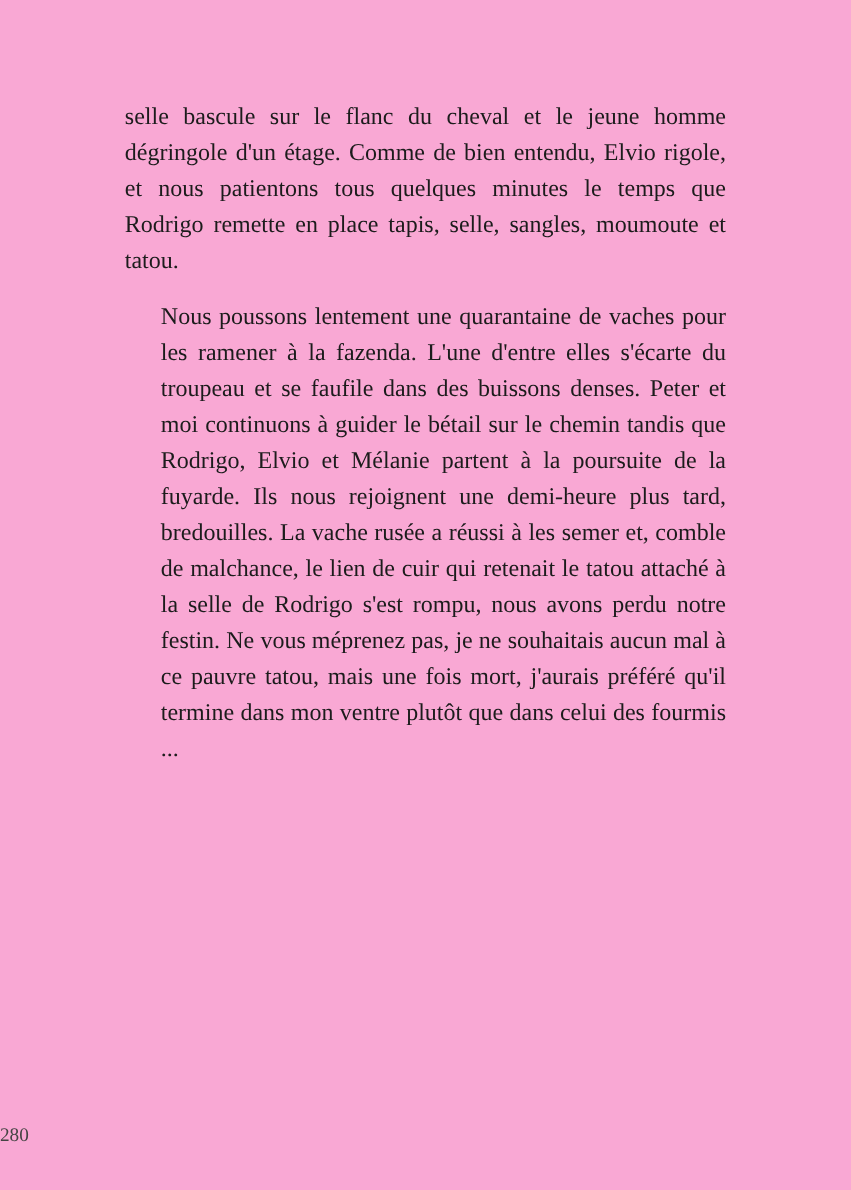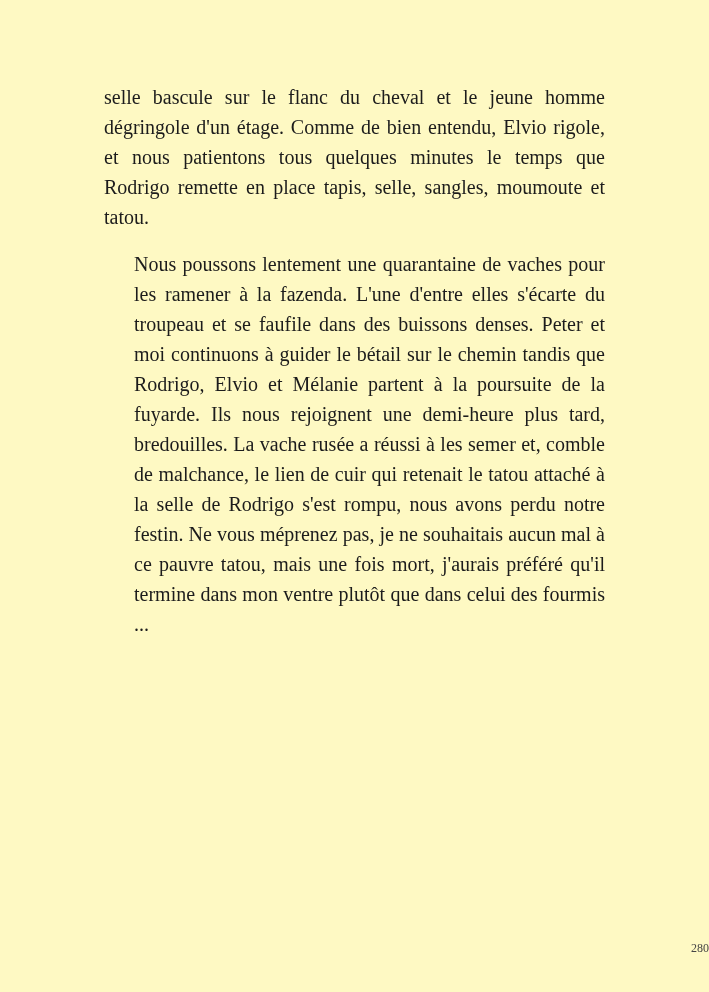--- a/index.html
+++ b/index.html
@@ -4,21 +4,21 @@
 <style>
   html, body {
     margin: 0;
     padding: 0;
     background: #ffffff;
   }
   .page {
     position: relative;
     width: 709px;
     height: 992px;
-    background: #fef9c3;
+    background: #f9a8d4;
     overflow: hidden;
     font-family: "Liberation Serif", "DejaVu Serif", serif;
     color: #1c1c1c;
   }
   .content {
     position: absolute;
     top: 82px;
     left: 104px;
     width: 501px;
     font-size: 20px;
@@ -31,22 +31,22 @@
   }
   .content p:last-child {
     margin-bottom: 0;
     margin-left: 30px;
   }
   .page-number {
     position: absolute;
     bottom: 36px;
     left: 0;
     width: 100%;
-    text-align: right;
-    font-size: 12px;
+    text-align: left;
+    font-size: 16px;
     color: #444444;
   }
 </style>
 </head>
 <body>
 
 <div class="page">
   <div class="content">
     <p>selle bascule sur le flanc du cheval et le jeune homme dégringole d'un étage. Comme de bien entendu, Elvio rigole, et nous patientons tous quelques minutes le temps que Rodrigo remette en place tapis, selle, sangles, moumoute et tatou.</p>
     <p>Nous poussons lentement une quarantaine de vaches pour les ramener à la fazenda. L'une d'entre elles s'écarte du troupeau et se faufile dans des buissons denses. Peter et moi continuons à guider le bétail sur le chemin tandis que Rodrigo, Elvio et Mélanie partent à la poursuite de la fuyarde. Ils nous rejoignent une demi-heure plus tard, bredouilles. La vache rusée a réussi à les semer et, comble de malchance, le lien de cuir qui retenait le tatou attaché à la selle de Rodrigo s'est rompu, nous avons perdu notre festin. Ne vous méprenez pas, je ne souhaitais aucun mal à ce pauvre tatou, mais une fois mort, j'aurais préféré qu'il termine dans mon ventre plutôt que dans celui des fourmis ...</p>

